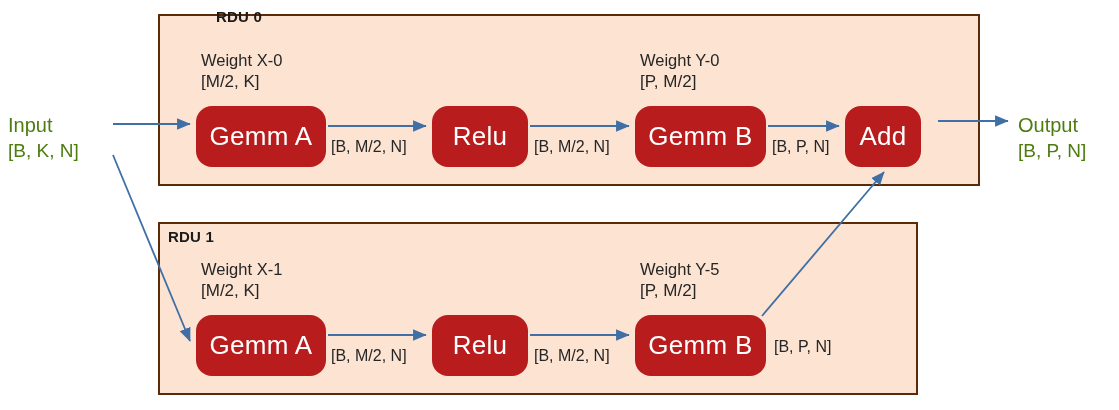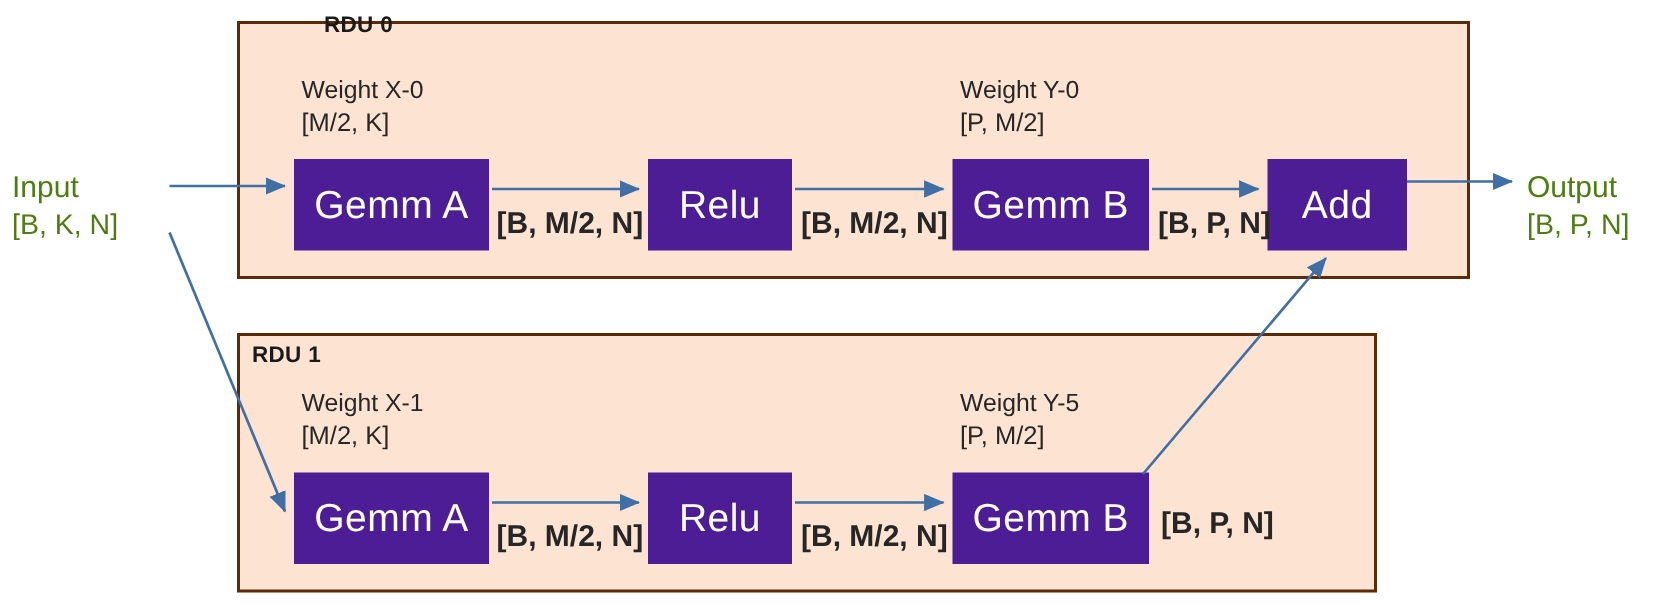--- a/index.html
+++ b/index.html
@@ -35,22 +35,22 @@
   .rdu-title {
     position: absolute;
     font-weight: bold;
     font-size: 15px;
     color: #1a1a1a;
     letter-spacing: 0.2px;
     white-space: nowrap;
   }
   .op-box {
     position: absolute;
-    background: #4c1d95;
-    border-radius: 0;
+    background: #b91c1c;
+    border-radius: 16px;
     box-sizing: border-box;
     display: flex;
     align-items: center;
     justify-content: center;
     color: #ffffff;
     font-size: 26px;
     font-weight: 400;
     letter-spacing: 0.3px;
     white-space: nowrap;
   }
@@ -60,24 +60,23 @@
     line-height: 21px;
     color: #262626;
     white-space: nowrap;
   }
   .weight-label .dim {
     display: block;
     font-size: 17px;
   }
   .edge-label {
     position: absolute;
-    font-size: 20px;
+    font-size: 16px;
     color: #262626;
     white-space: nowrap;
-    font-weight: bold;
   }
   .io-label {
     position: absolute;
     font-size: 20px;
     line-height: 26px;
     color: #4d7c0f;
     white-space: nowrap;
   }
   .io-label .dim {
     display: block;
@@ -97,21 +96,21 @@
     <span class="dim">[M/2, K]</span>
   </div>
   <div class="weight-label" style="left:640px; top:50px;">
     <span>Weight Y-0</span>
     <span class="dim">[P, M/2]</span>
   </div>
 
   <div class="op-box" style="left:196px; top:106px; width:130px; height:61px;">Gemm A</div>
   <div class="op-box" style="left:432px; top:106px; width:96px; height:61px;">Relu</div>
   <div class="op-box" style="left:635px; top:106px; width:131px; height:61px;">Gemm B</div>
-  <div class="op-box" style="left:845px; top:106px; width:93px; height:61px;">Add</div>
+  <div class="op-box" style="left:845px; top:106px; width:76px; height:61px;">Add</div>
 
   <div class="edge-label" style="left:331px; top:138px;">[B, M/2, N]</div>
   <div class="edge-label" style="left:534px; top:138px;">[B, M/2, N]</div>
   <div class="edge-label" style="left:772px; top:138px;">[B, P, N]</div>
 
   <div class="rdu-group" style="left:158px; top:222px; width:760px; height:173px;"></div>
   <div class="rdu-title" style="left:168px; top:228px;">RDU 1</div>
 
   <div class="weight-label" style="left:201px; top:259px;">
     <span>Weight X-1</span>

